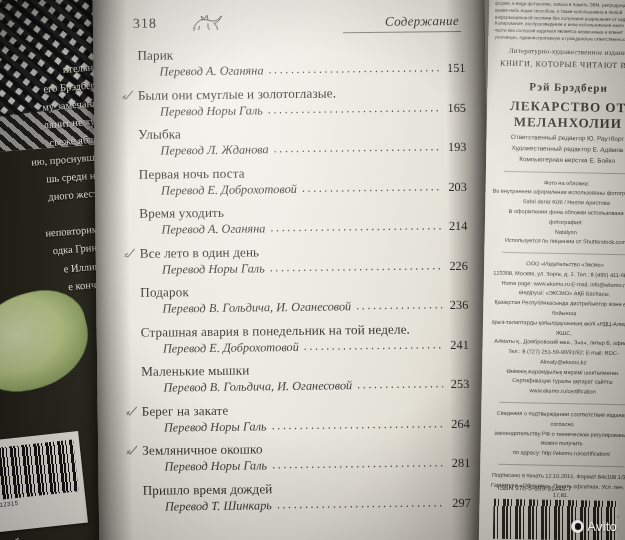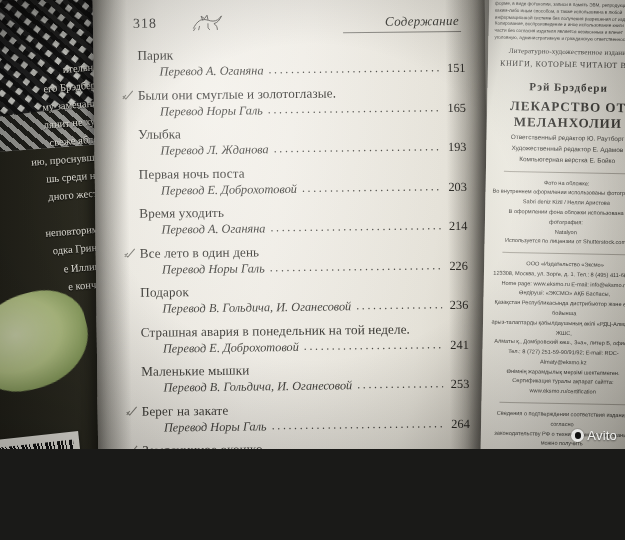--- a/index.html
+++ b/index.html
@@ -3,21 +3,21 @@
 <meta charset="utf-8">
 <style>
   html, body {
     margin: 0;
     padding: 0;
     background: #1a1a18;
   }
   #scene {
     position: relative;
     width: 625px;
-    height: 449px;
+    height: 540px;
     overflow: hidden;
     background: #c9c8c2;
     font-family: "Liberation Serif", serif;
   }
 
   
   .bg-dark {
     position: absolute;
     inset: 0;
     background:

